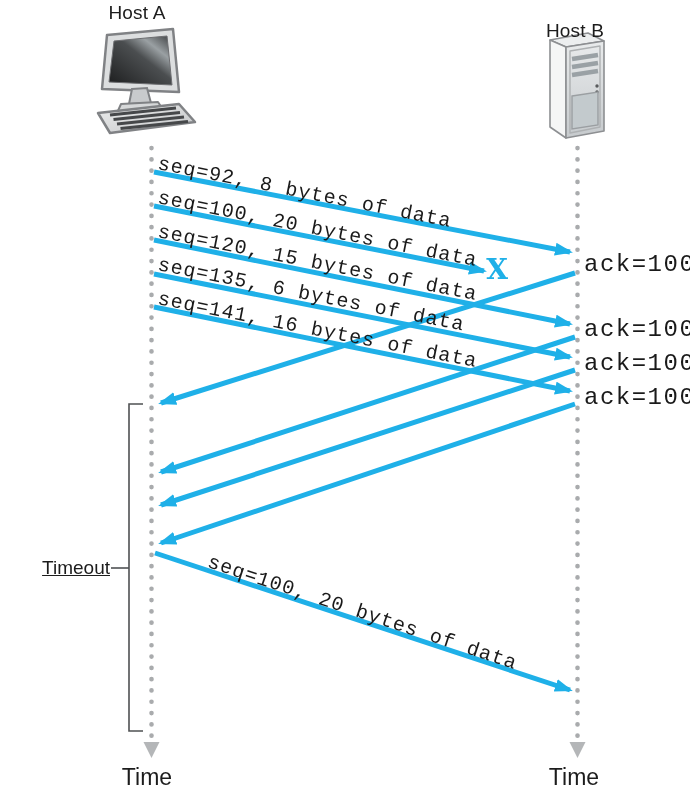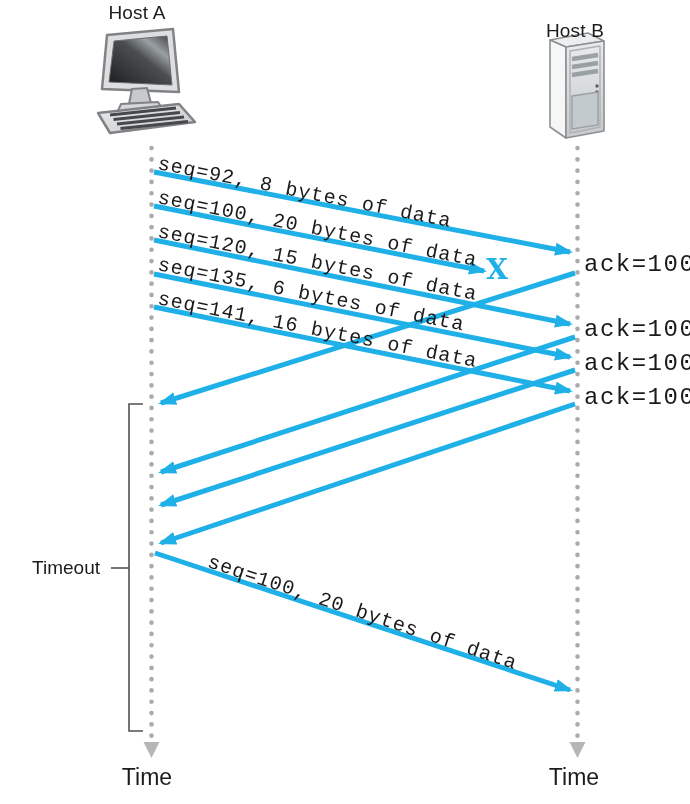--- a/index.html
+++ b/index.html
@@ -12,21 +12,21 @@
   .timeline{stroke:var(--c-timeline,#a9abad);stroke-width:4.6;stroke-linecap:round;stroke-dasharray:0.1 11.2;fill:none;}
   .time-tri{fill:var(--c-timeArrow,#b4b6b8);}
   
   .msg{stroke:var(--c-arrow,#1fb0e8);stroke-width:5;fill:none;}
   .ahead{fill:var(--c-arrow,#1fb0e8);}
   
   .bracket{stroke:var(--c-bracket,#4f5153);stroke-width:1.6;fill:none;}
   
   .host-label{position:absolute;font-size:19px;font-weight:normal;letter-spacing:.2px;white-space:nowrap;transform:translateX(-50%);}
   .time-label{position:absolute;font-size:23px;white-space:nowrap;transform:translateX(-50%);}
-  .timeout-label{position:absolute;left:8px;top:557px;width:92px;text-align:right;font-size:19px;line-height:22px;white-space:nowrap;}
+  .timeout-label{position:absolute;left:18px;top:557px;width:92px;text-align:right;font-size:19px;line-height:22px;white-space:nowrap;text-decoration:underline;}
   .seg-label{
     position:absolute;font-family:"Liberation Mono", monospace;font-size:20px;line-height:22px;
     letter-spacing:1px;white-space:nowrap;transform-origin:0 50%;color:#1a1a1a;
   }
   .ack-label{
     position:absolute;left:584px;font-family:"Liberation Mono", monospace;font-size:24px;line-height:24px;
     letter-spacing:1.5px;white-space:nowrap;color:#1a1a1a;
   }
   .loss-x{
     position:absolute;left:497px;top:271px;transform:translate(-50%,-54%);

